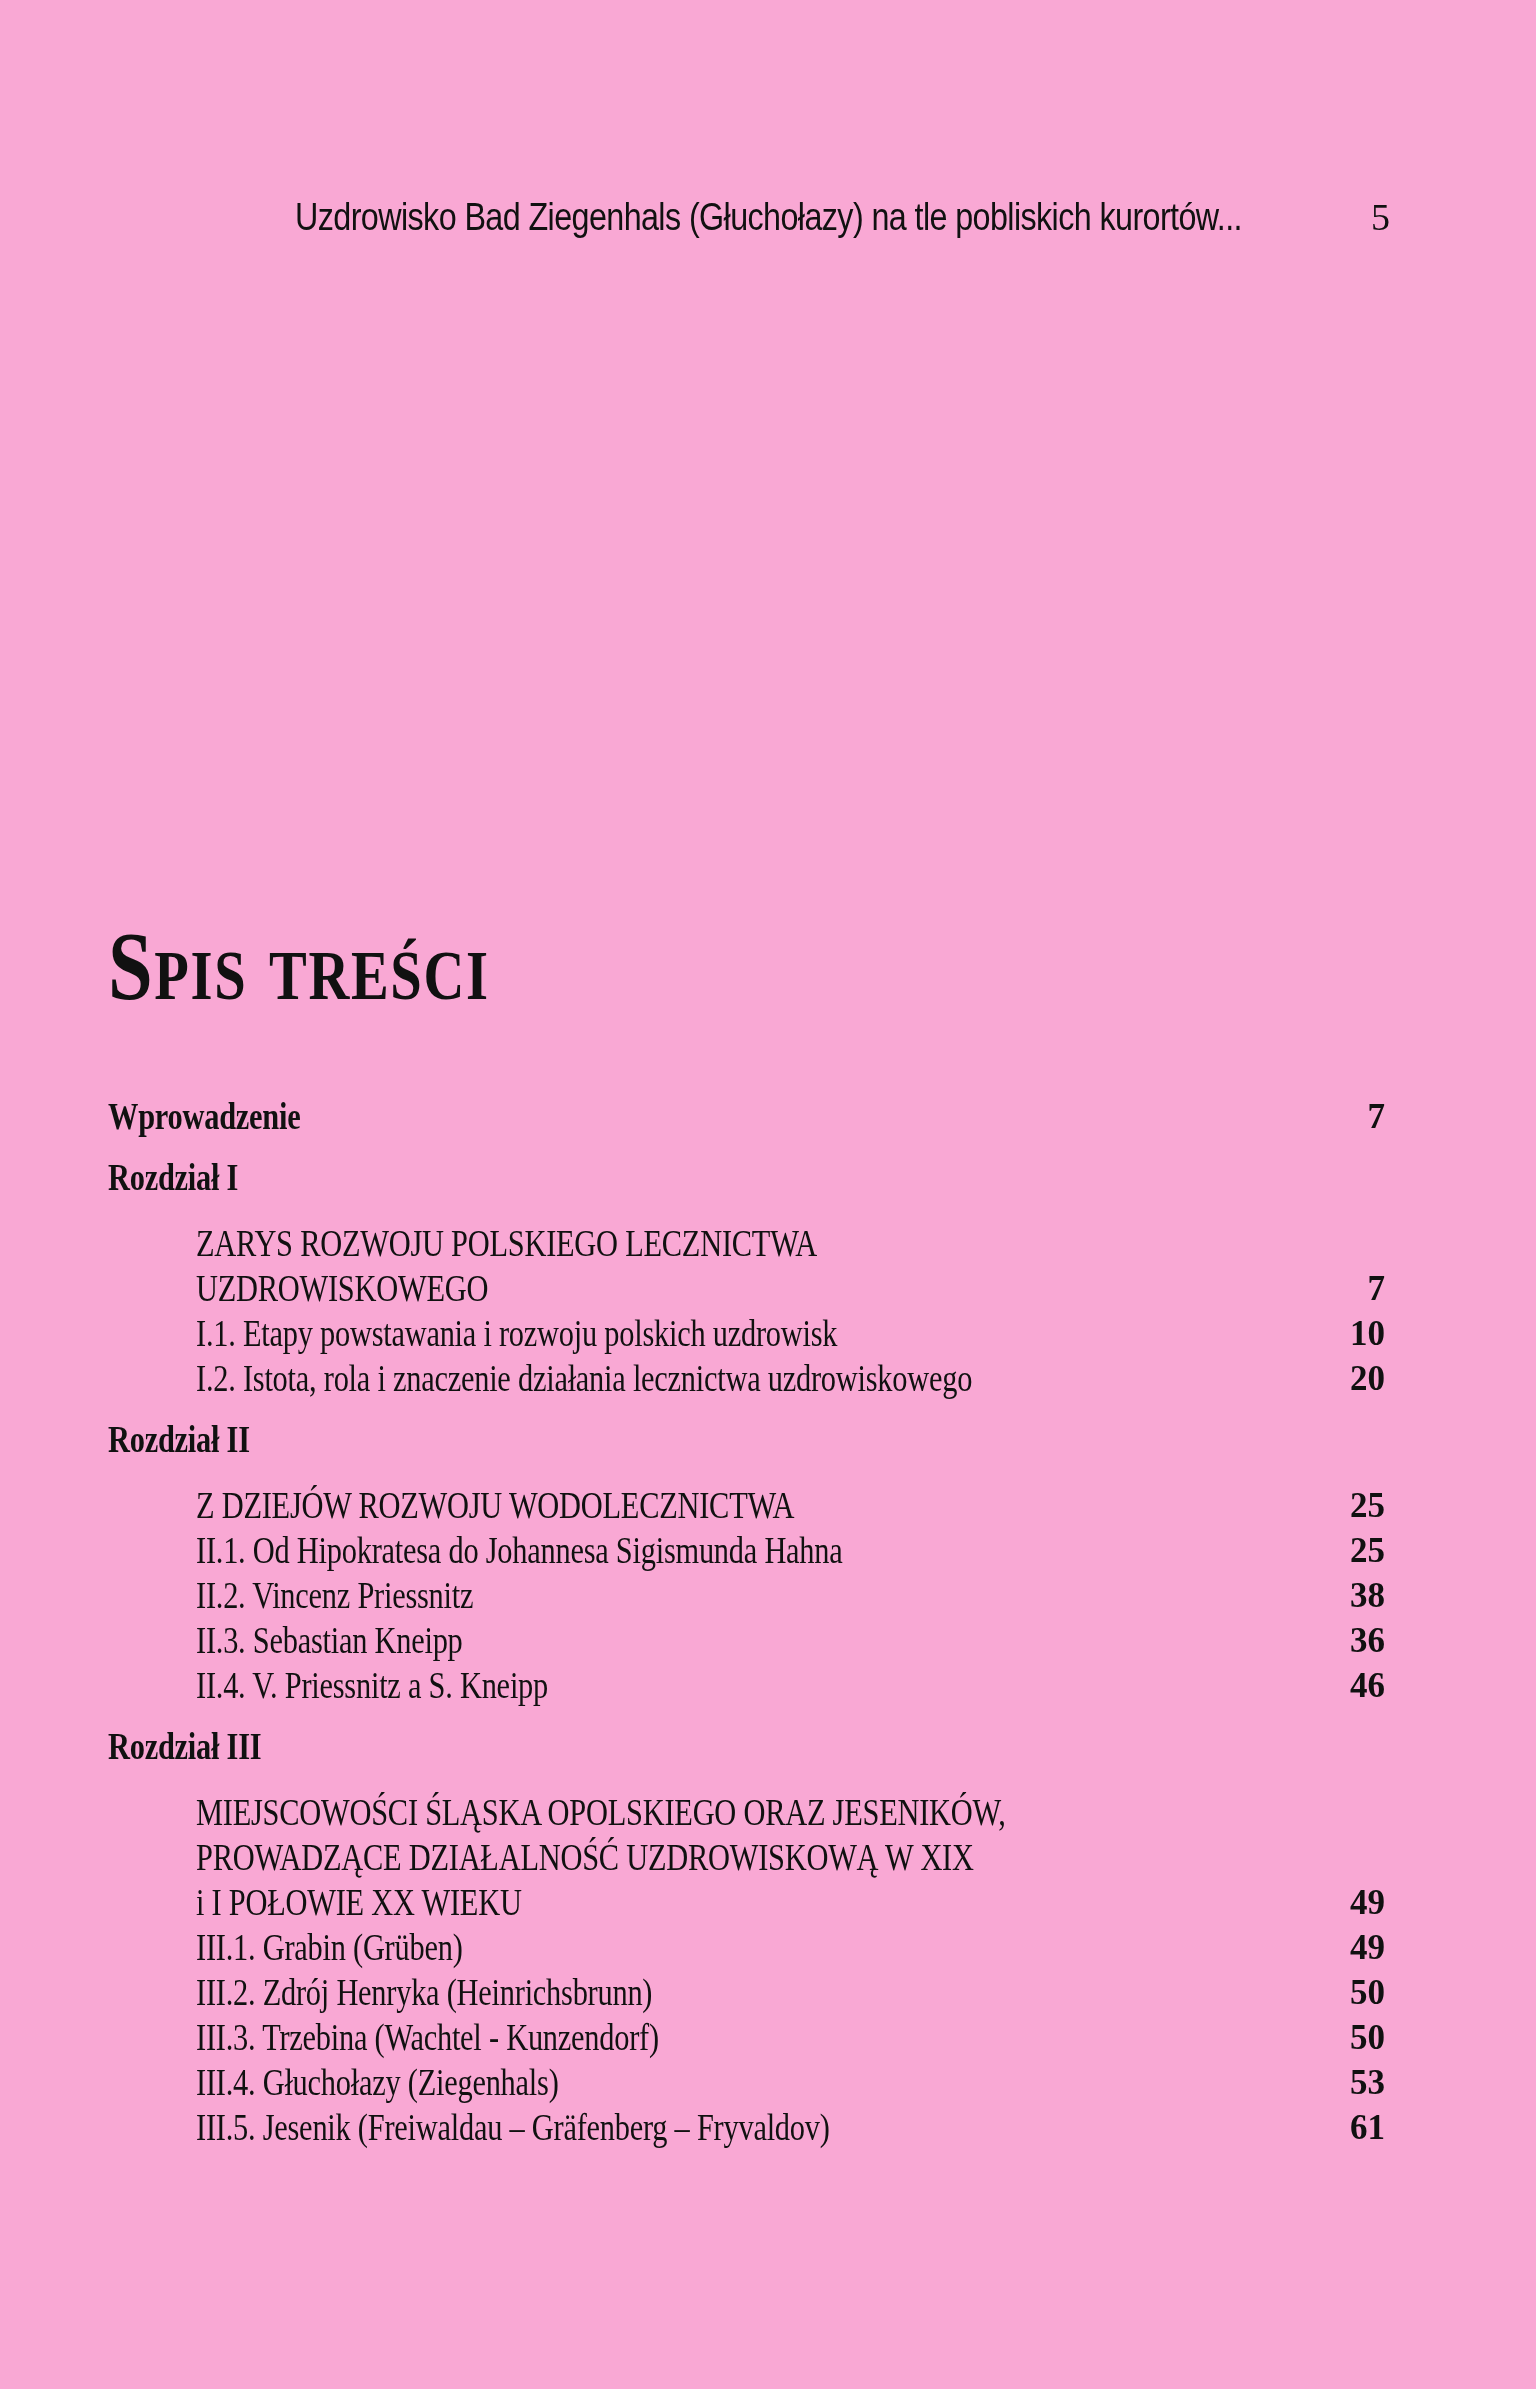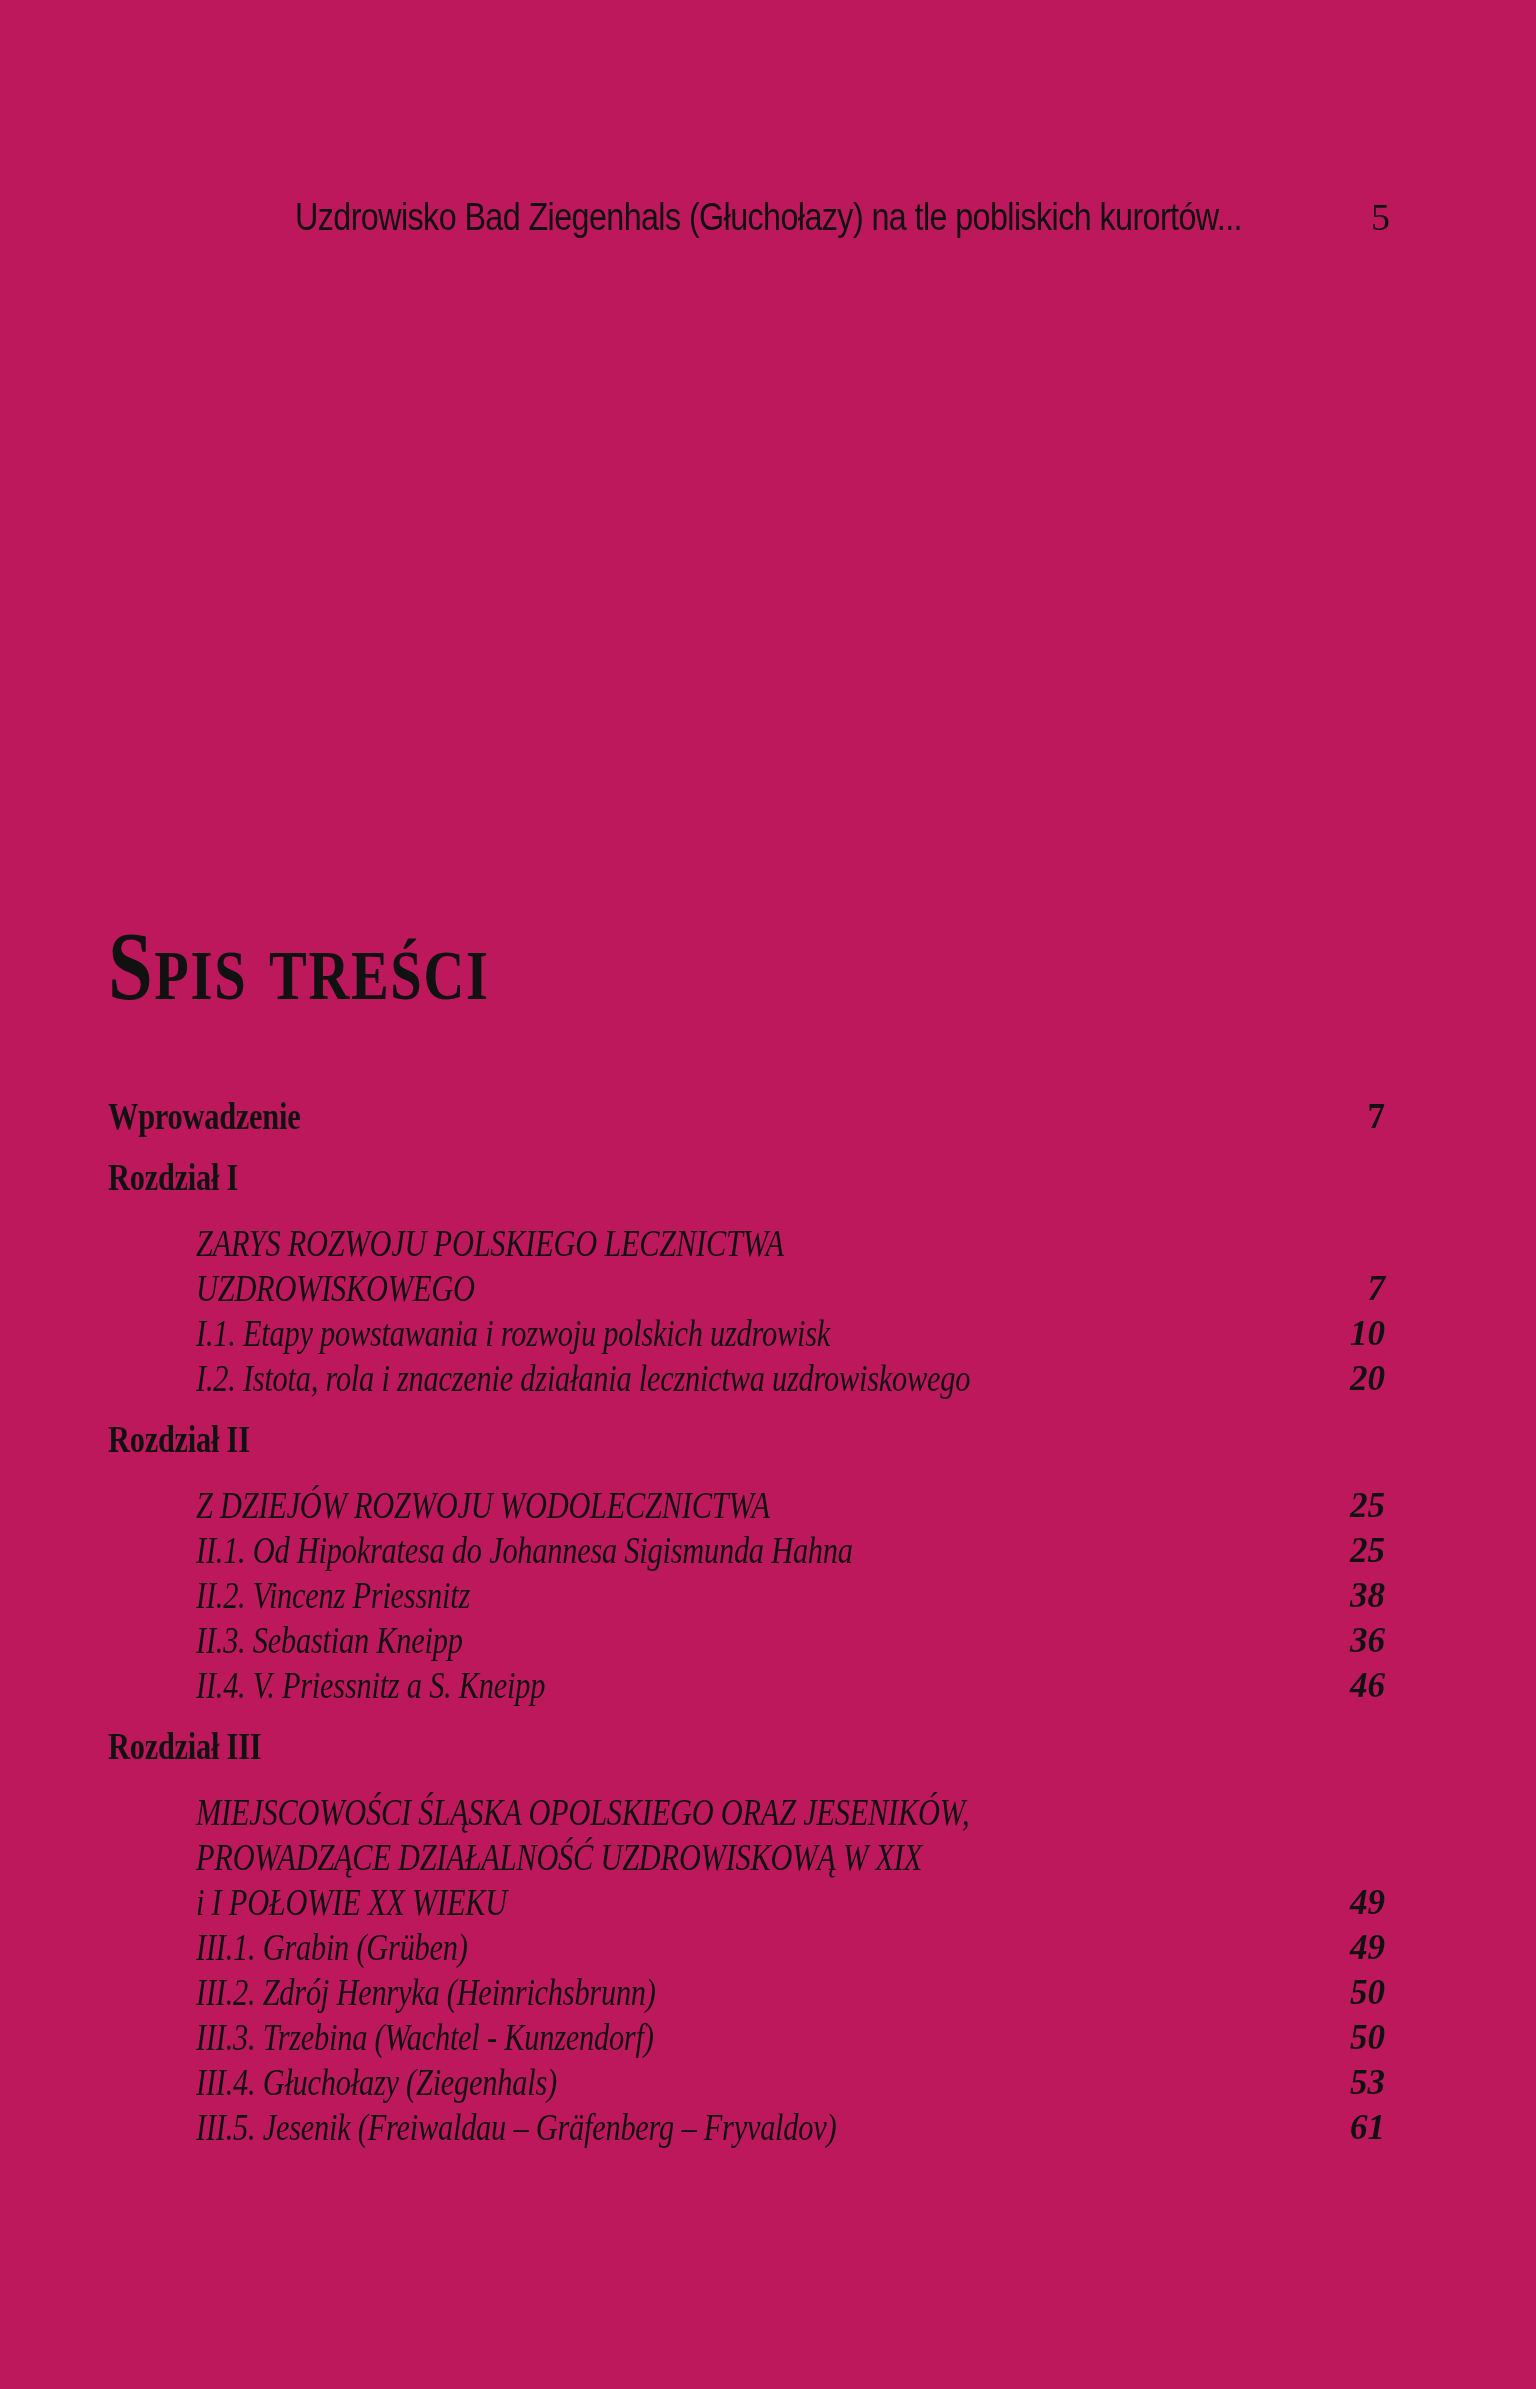--- a/index.html
+++ b/index.html
@@ -4,21 +4,21 @@
 <style>
   html, body {
     margin: 0;
     padding: 0;
     background: #ffffff;
   }
   .page {
     position: relative;
     width: 1537px;
     height: 2389px;
-    background: #be185d;
+    background: #f9a8d4;
     color: #111111;
     overflow: hidden;
     font-family: "Liberation Serif", "DejaVu Serif", serif;
   }
 
   
   .running-header {
     position: absolute;
     top: 195px;
     left: 0;
@@ -69,21 +69,21 @@
     font-size: 38px;
     line-height: 45px;
   }
   .row .label {
     display: inline-block;
     transform: scaleX(0.8);
     transform-origin: 0 100%;
     letter-spacing: -0.3px;
   }
   .row.nowrap .label { white-space: nowrap; }
-  .row.indent { padding-left: 88px; font-style: italic; }
+  .row.indent { padding-left: 88px; }
   .row.bold .label,
   .row.chapter .label { font-weight: 700; }
   .row.chapter { margin-top: 16px; margin-bottom: 21px; }
   .pagenum {
     font-weight: 700;
     font-size: 35px;
     line-height: 45px;
     flex: none;
   }
 </style>

